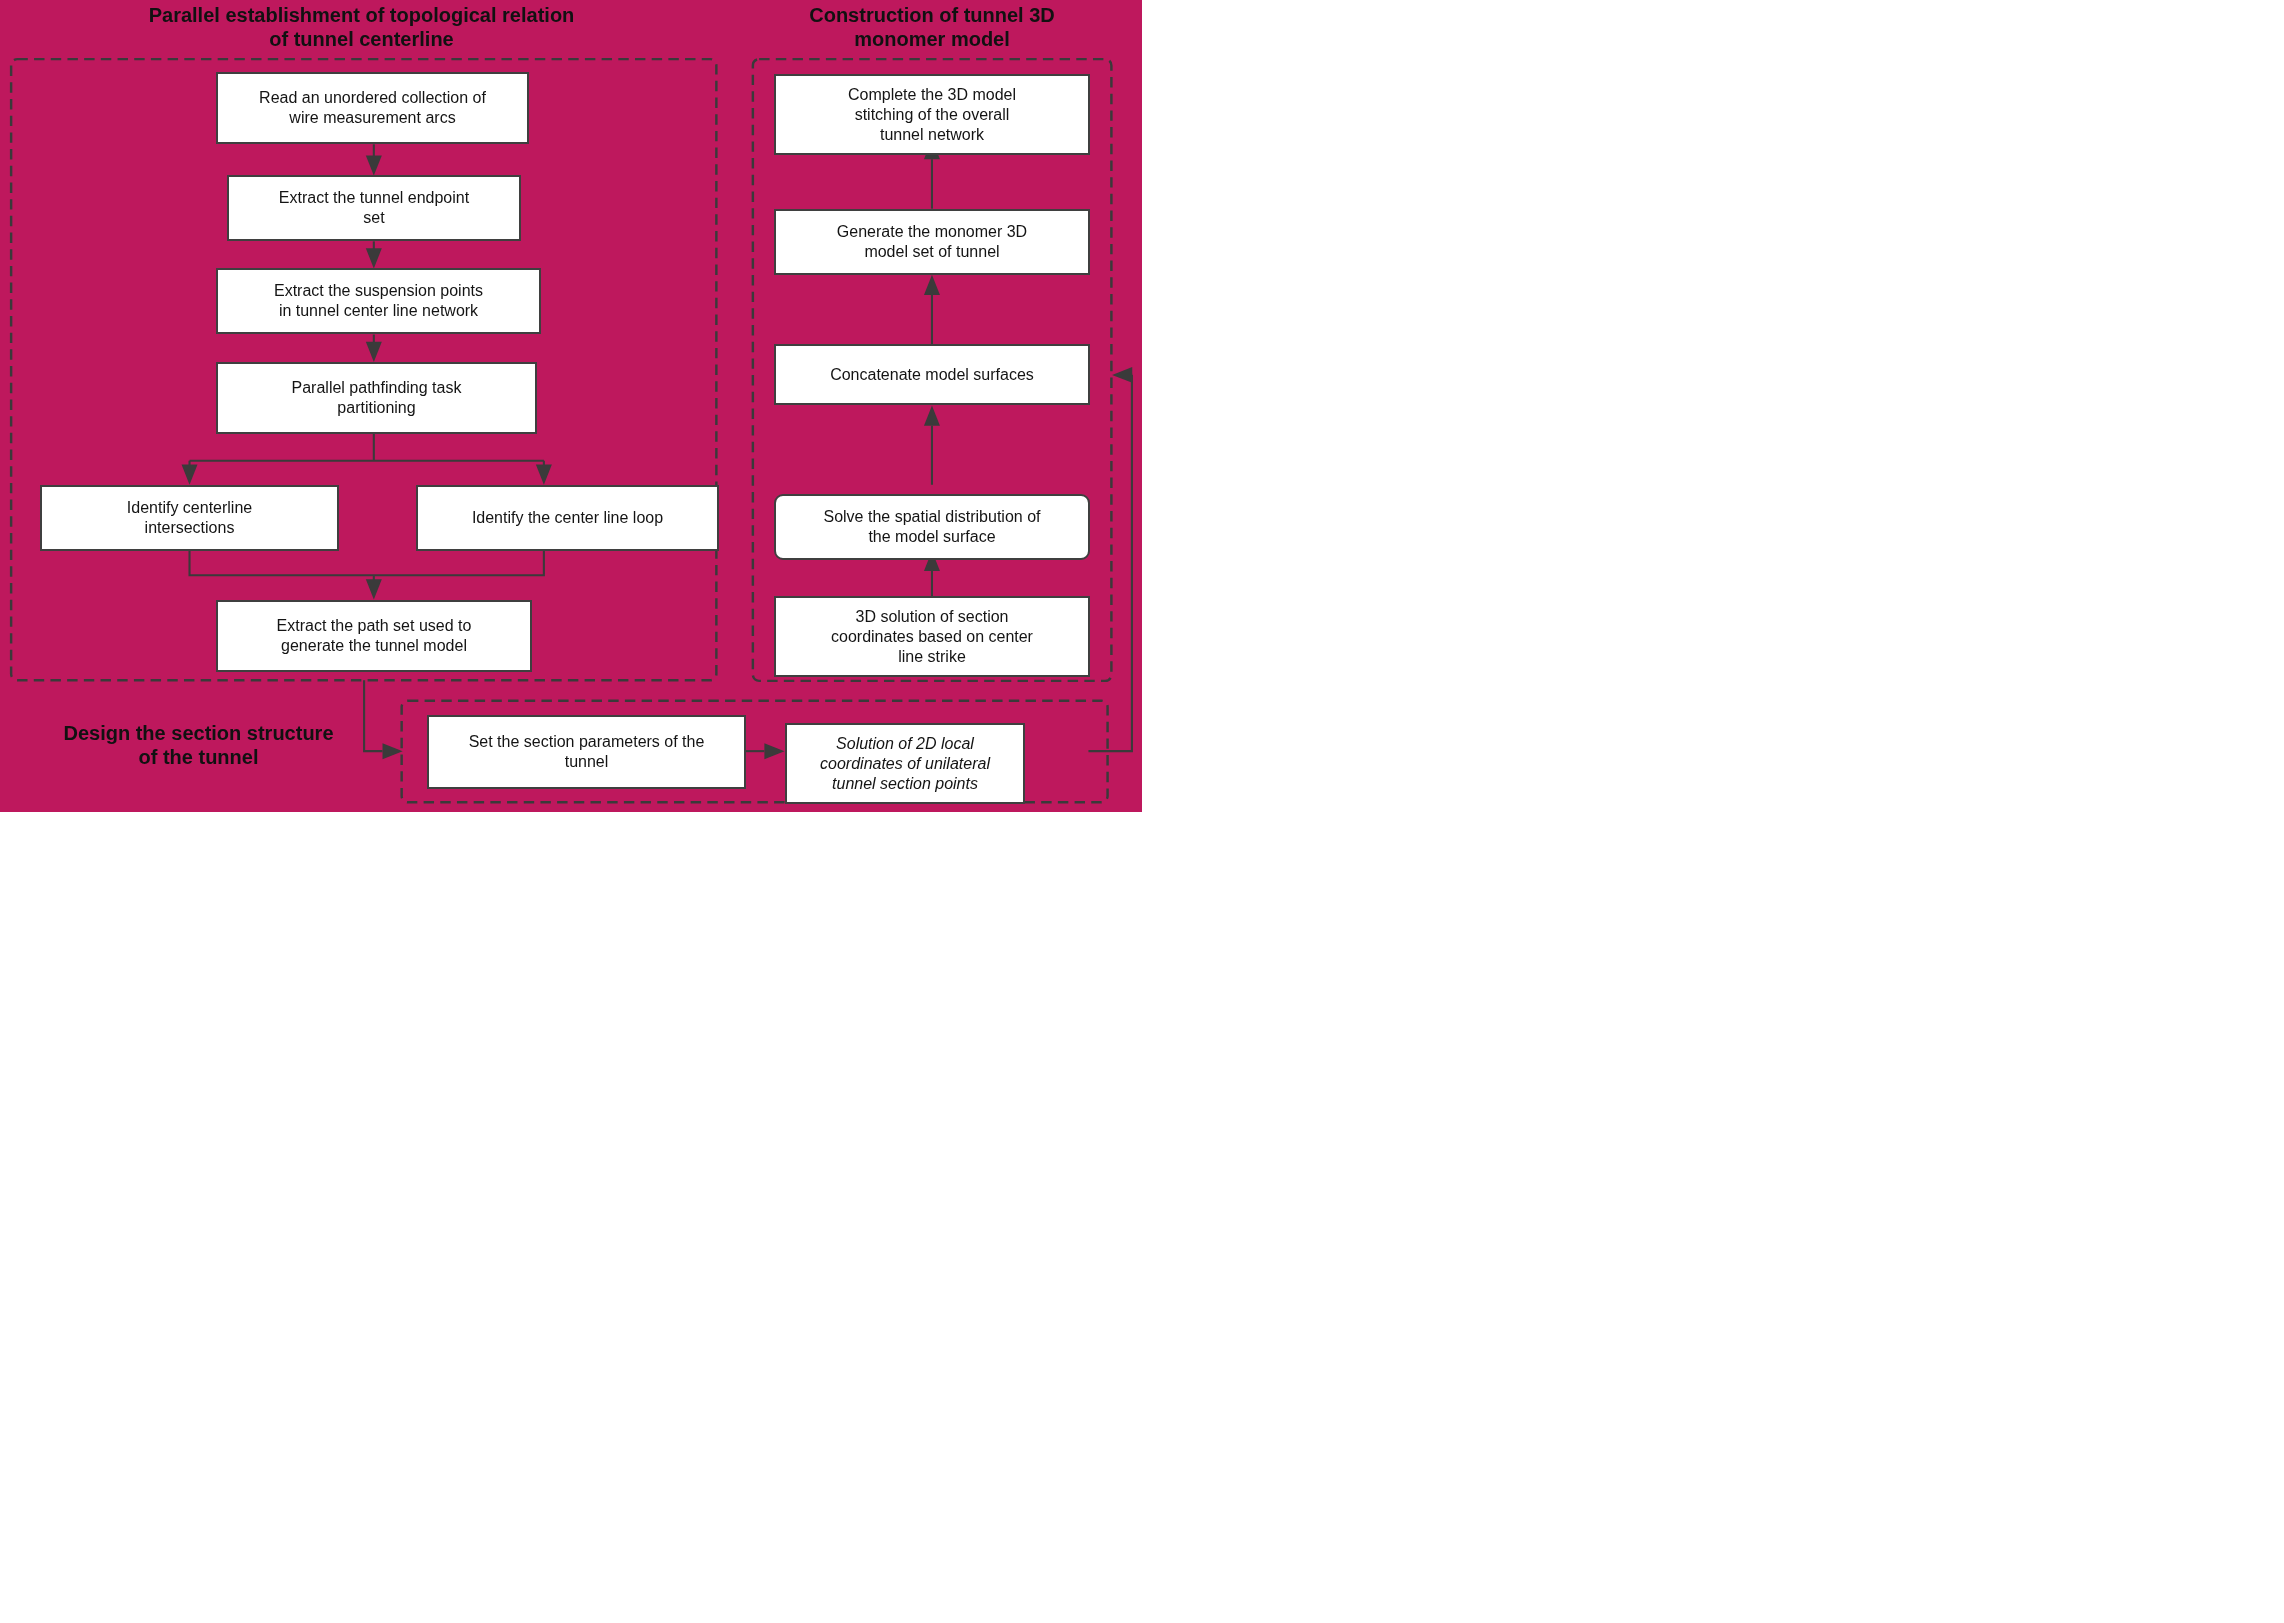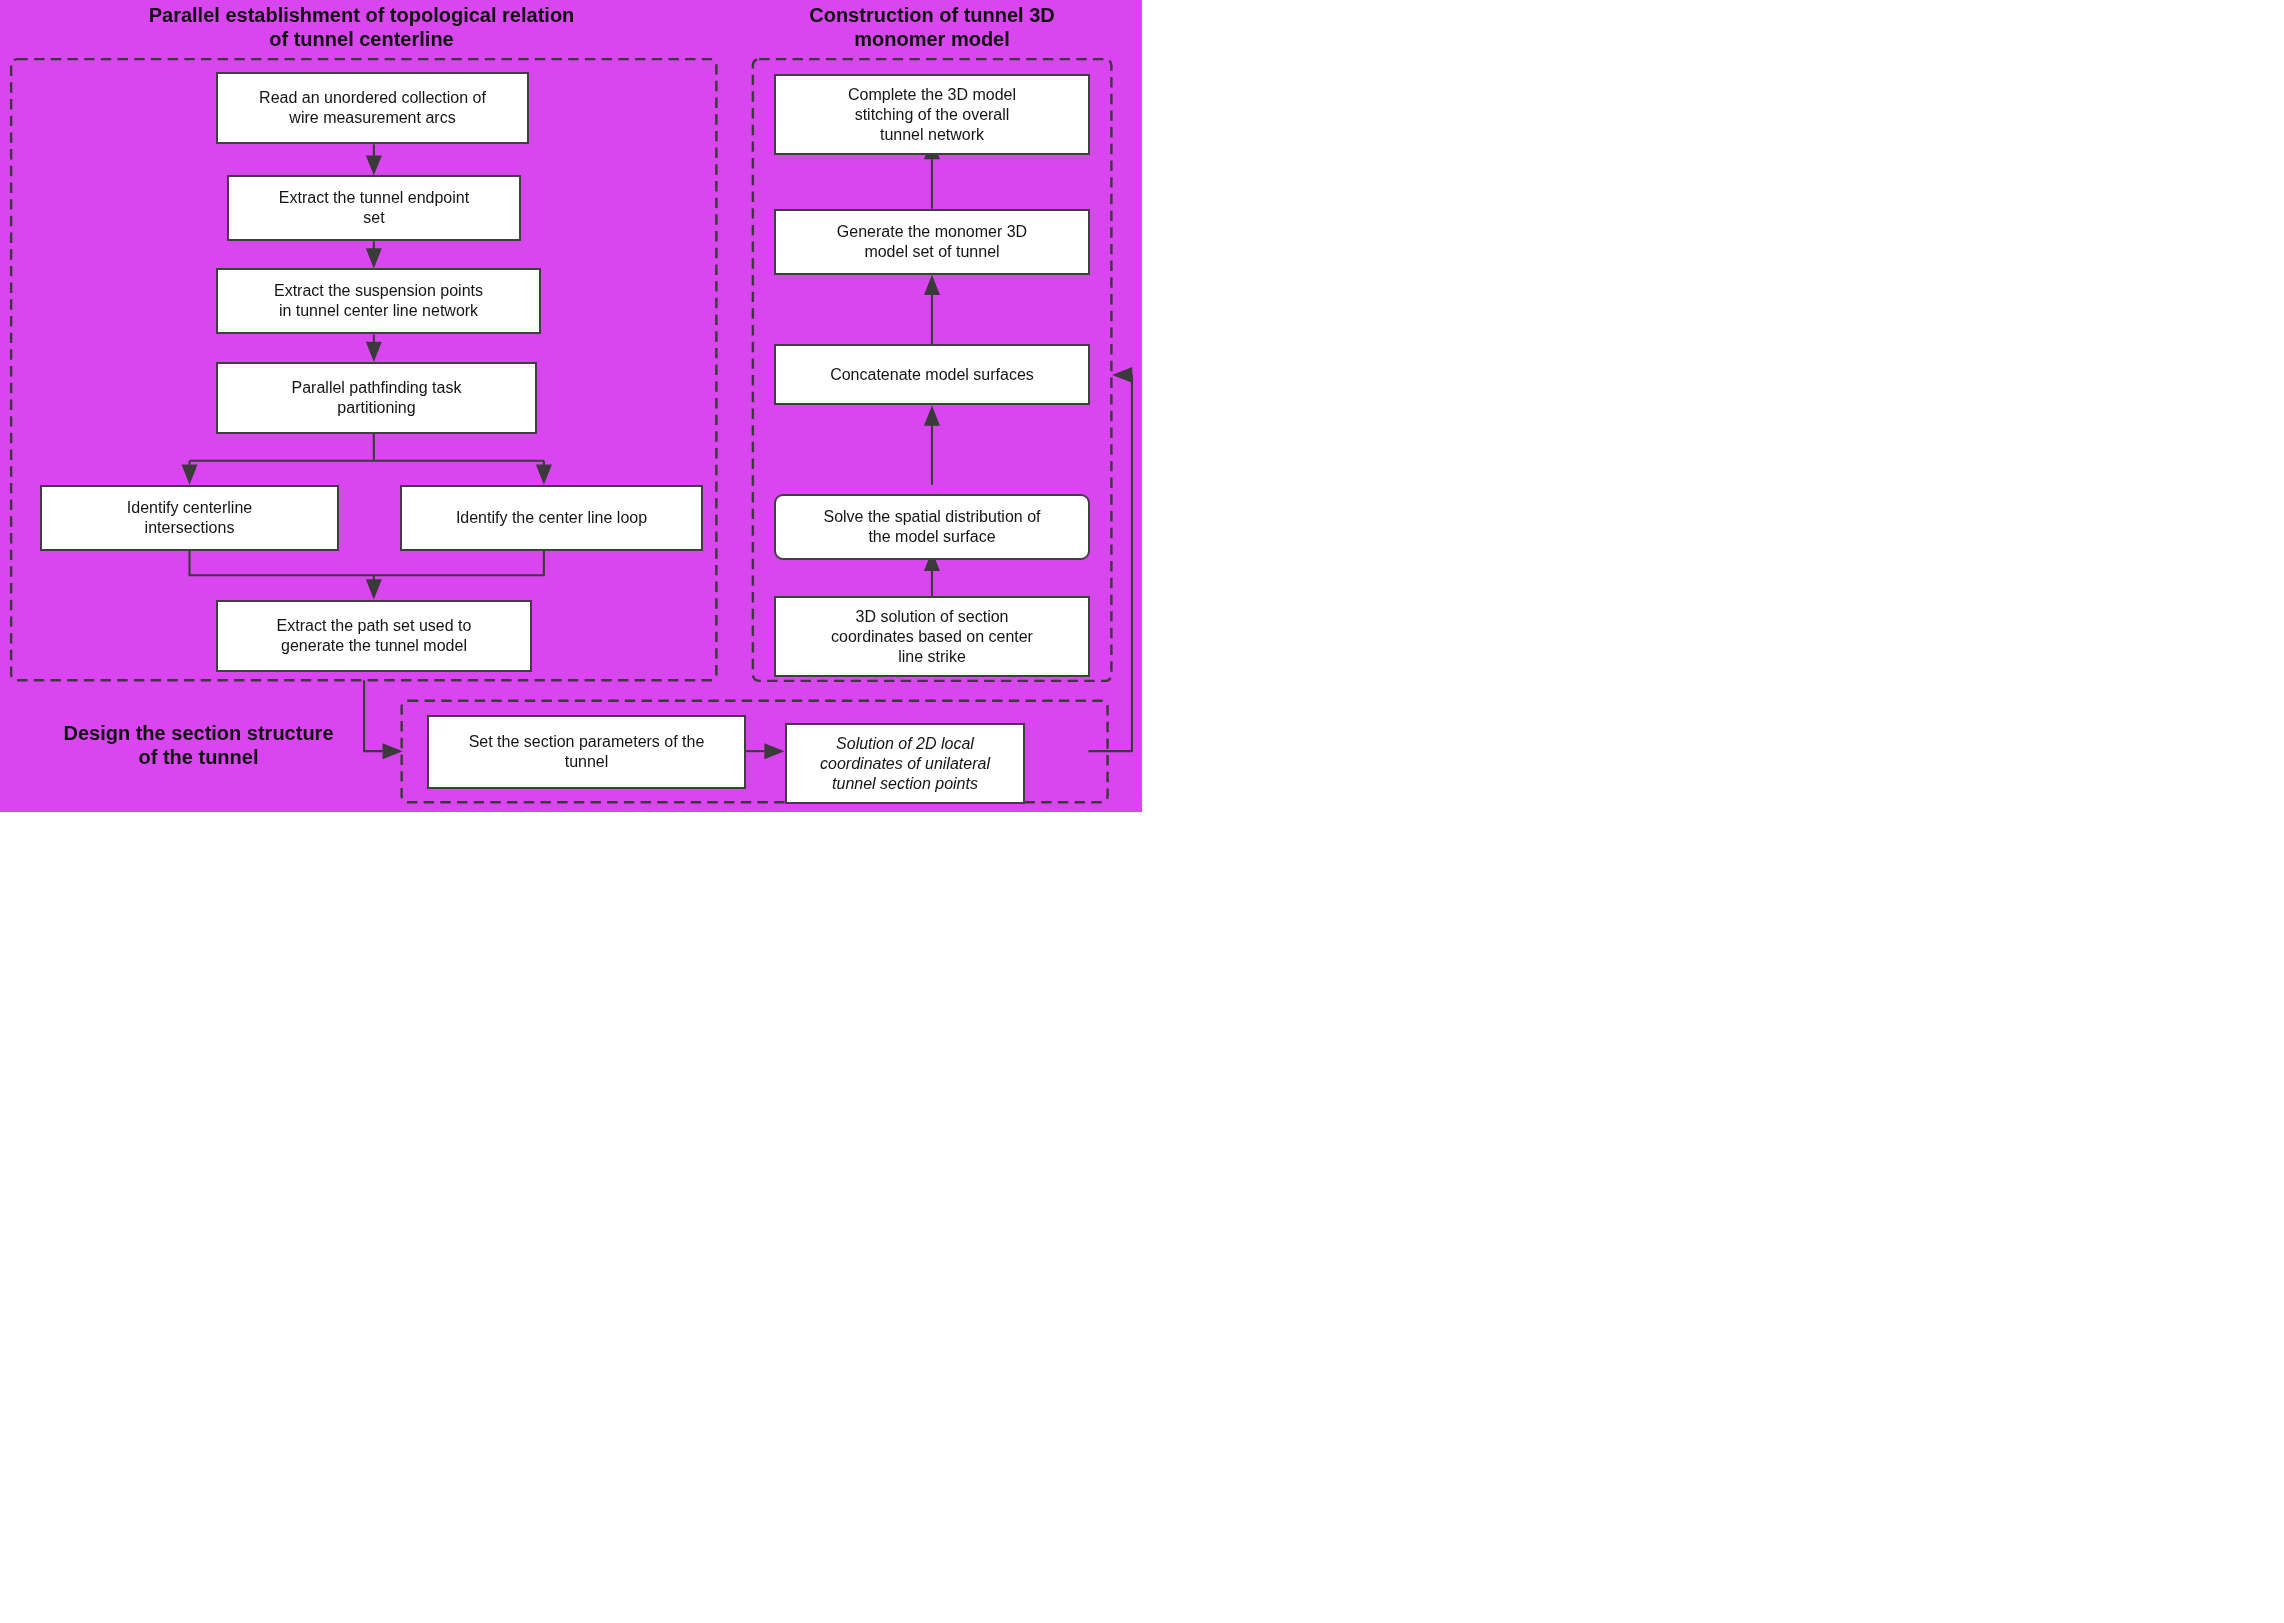--- a/index.html
+++ b/index.html
@@ -5,21 +5,21 @@
   html, body {
     margin: 0;
     padding: 0;
     background: #ffffff;
     font-family: "Liberation Sans", "DejaVu Sans", sans-serif;
   }
   .canvas {
     position: relative;
     width: 1142px;
     height: 812px;
-    background: #d946ef;
+    background: #be185d;
     overflow: hidden;
   }
   svg.wires {
     position: absolute;
     left: 0; top: 0;
     width: 1142px;
     height: 812px;
   }
   .wire {
     stroke: #3a3a3a;
@@ -55,21 +55,21 @@
     font-weight: bold;
     font-size: 20px;
     line-height: 24px;
   }
   
   .b1  { left: 216px;  top: 72px;  width: 313px; height: 72px; align-items: center; }
   .b2  { left: 227px;  top: 175px;  width: 294px; height: 66px;  }
   .b3  { left: 216px;  top: 268px;  width: 325px; height: 66px;  }
   .b4  { left: 216px;  top: 362px;  width: 321px; height: 72px; }
   .bl  { left: 40px;   top: 485px;  width: 299px; height: 66px;  }
-  .br  { left: 400px;  top: 485px;  width: 303px; height: 66px; align-items: center;  }
+  .br  { left: 416px;  top: 485px;  width: 303px; height: 66px; align-items: center;  }
   .b5  { left: 216px;  top: 600px;  width: 316px; height: 72px; }
   
   .r1  { left: 774px; top: 74px;  width: 316px; height: 81px;  }
   .r2  { left: 774px; top: 209px;  width: 316px; height: 66px;  }
   .r3  { left: 774px; top: 344px;  width: 316px; height: 61px;  }
   .r4  { left: 774px; top: 494px;  width: 316px; height: 66px; border-radius: 9px;  }
   .r5  { left: 774px; top: 596px;  width: 316px; height: 81px; }
   
   .bb1 { left: 427px;  top: 715px; width: 319px; height: 74px; }
   .bb2 { left: 785px; top: 723px; width: 240px; height: 81px; font-style: italic; }

